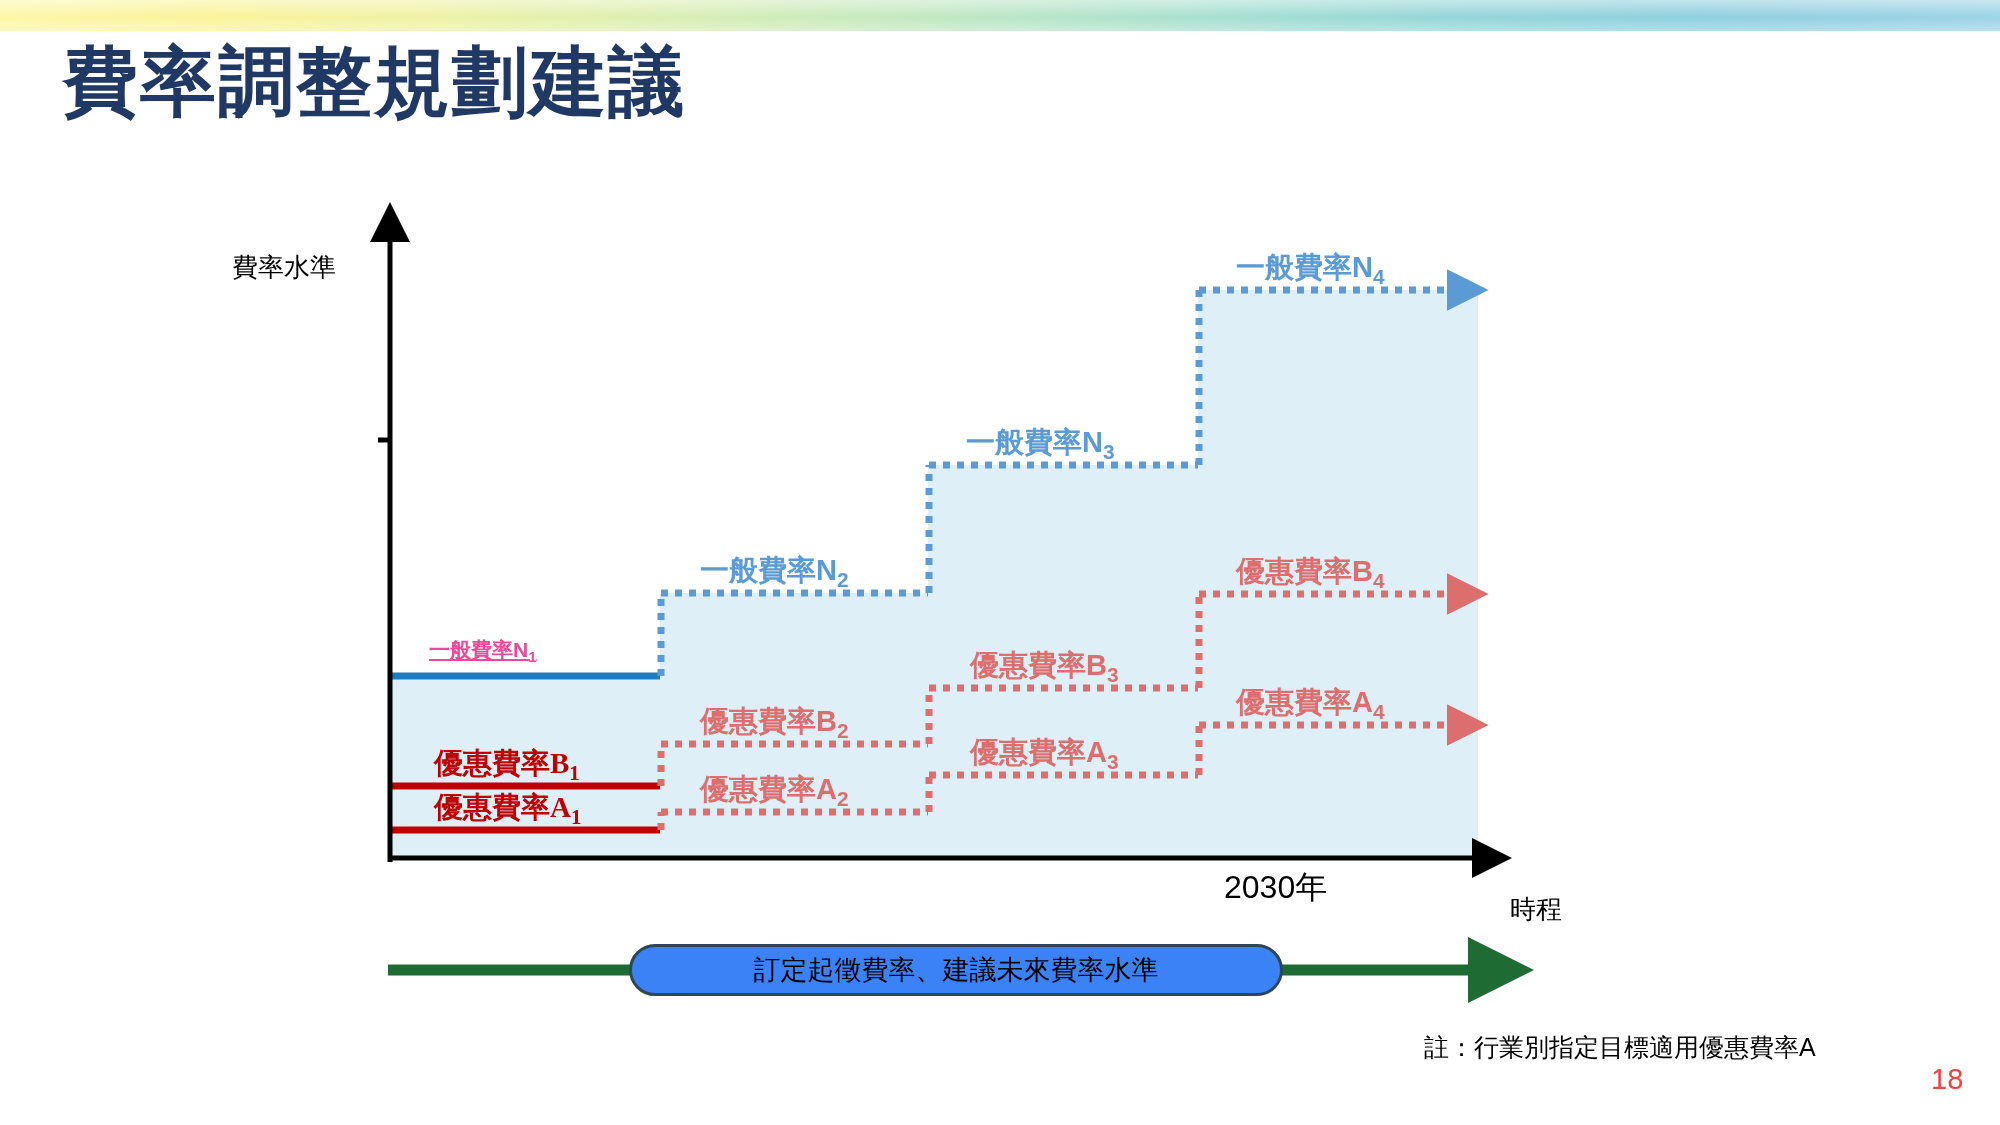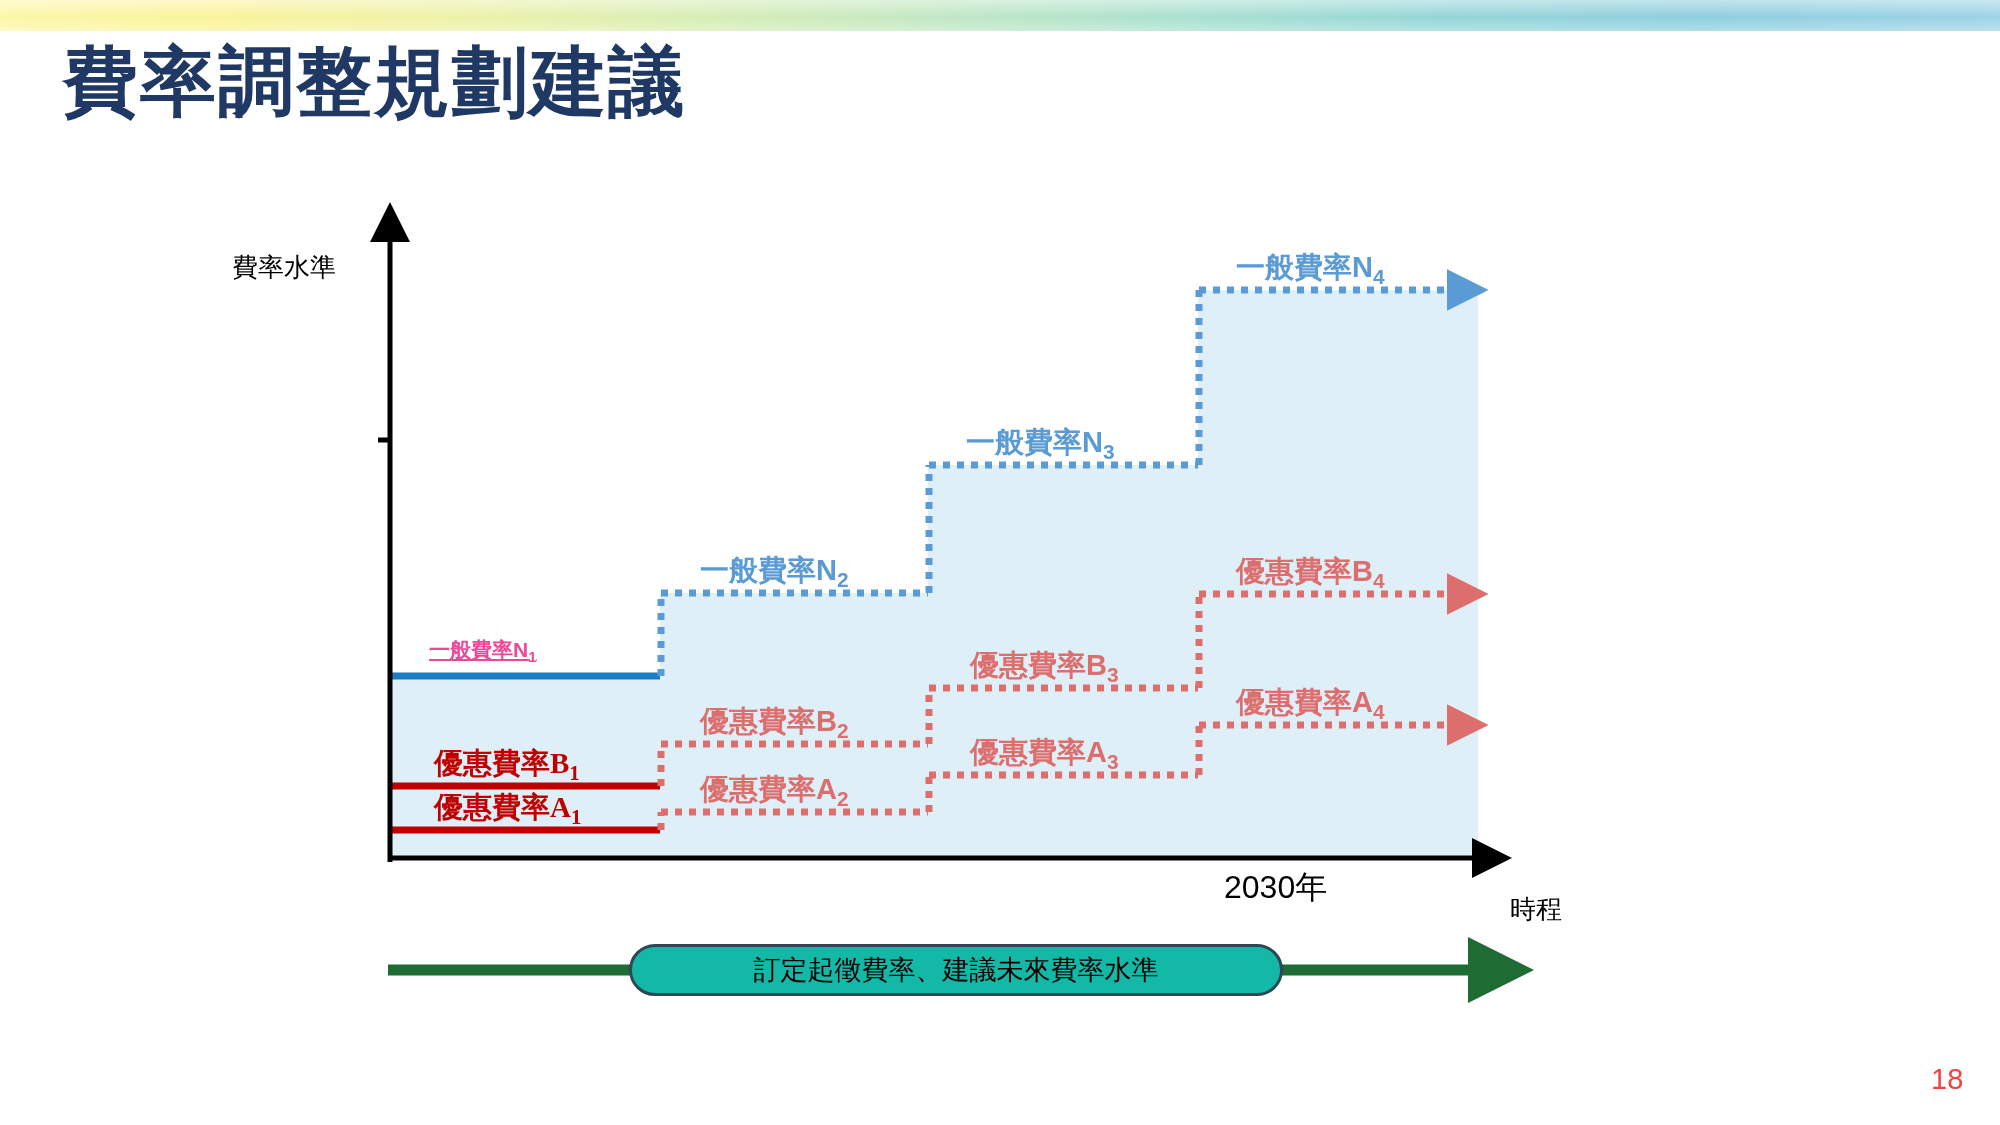--- a/index.html
+++ b/index.html
@@ -52,21 +52,21 @@
   }
   .tierlab sub { font-size: 0.72em; }
   .n-dark { color: #ec4899; font-size: 21px; text-decoration: underline; }
   .n-light { color: #5B9BD5; font-size: 29px; }
   .r-dark { color: #C00000; font-size: 29px; font-family: Liberation Serif, serif; }
   .r-light { color: #DD6E6E; font-size: 29px; }
 
   
   .greenbox {
     position: absolute; left: 629px; top: 944px; width: 654px; height: 52px;
-    border: 3px solid #2E4756; border-radius: 26px; background: #14b8a6;
+    border: 3px solid #2E4756; border-radius: 26px; background: #3b82f6;
     display: flex; align-items: center; justify-content: center;
     font-size: 27px; color: #000000; white-space: nowrap;
   }
 
   
   .footnote {
     position: absolute; left: 1424px; top: 1031px;
     font-size: 25px; color: #000000; line-height: 1.32; white-space: nowrap;
   }
   .pagenum {
@@ -209,17 +209,18 @@
     <div class="tierlab r-light" style="left:1236px; top:688px;">
       <span>優惠費率A</span><sub>4</sub>
     </div>
   </div>
 
   <div class="greenbox">
     <span>訂定起徵費率、建議未來費率水準</span>
   </div>
 
   <div class="footnote">
+    <div>註：行業別指定目標適用優惠費率A</div>
   </div>
 
   <div class="pagenum">18</div>
 
 </div>
 
 </body></html>

